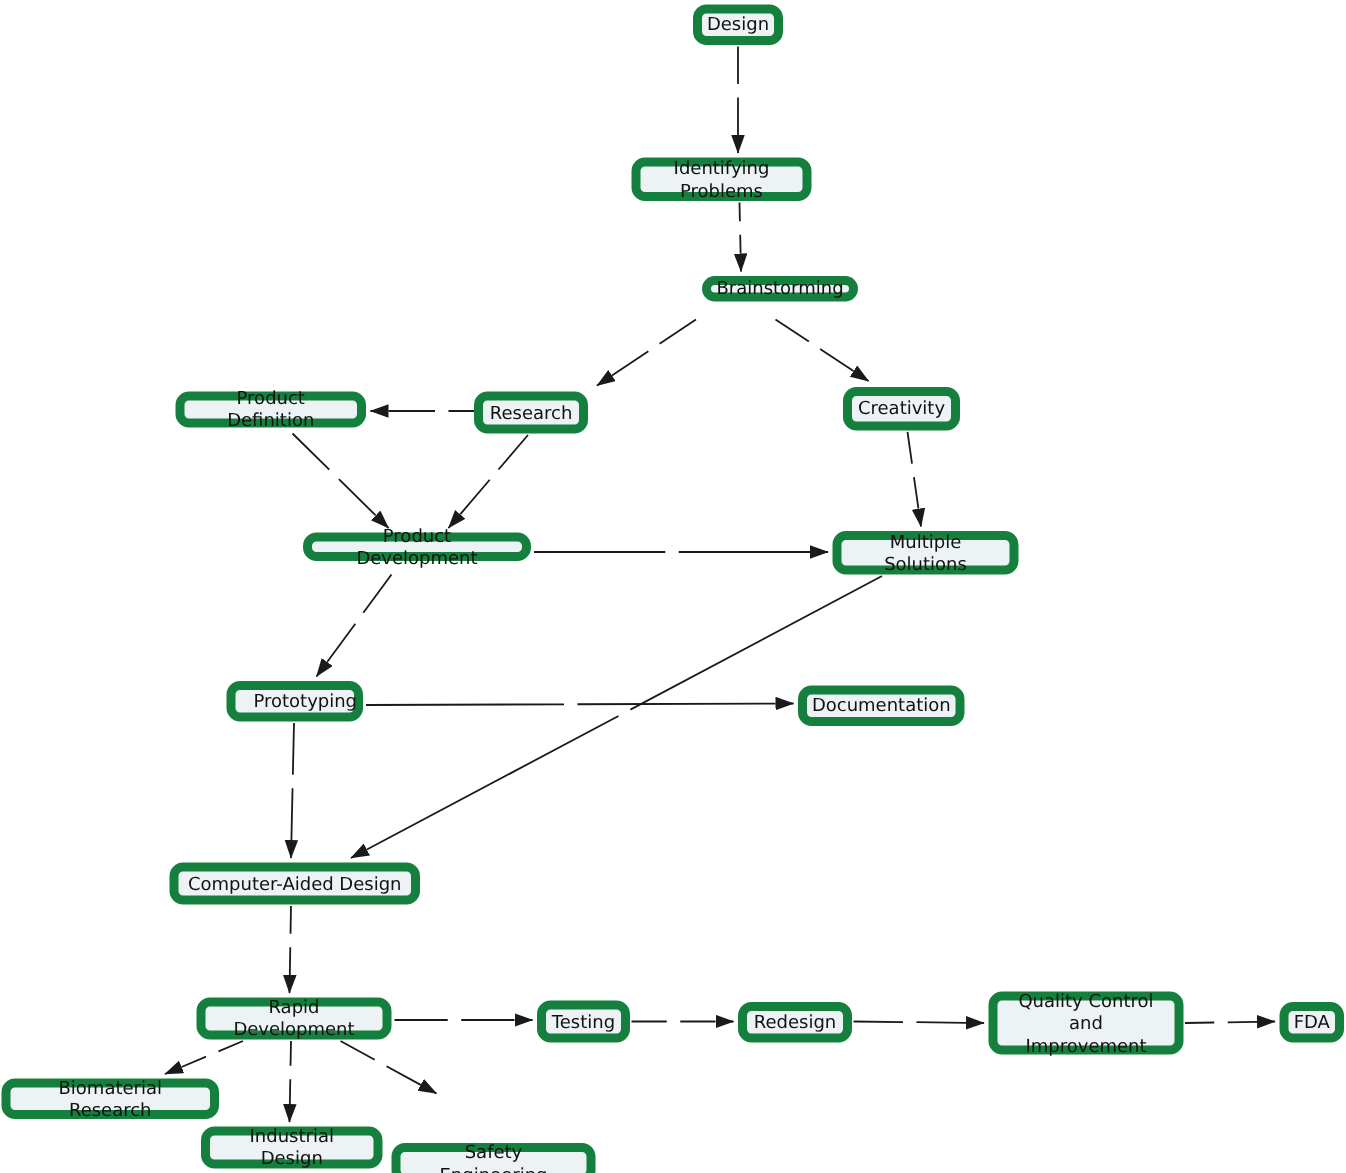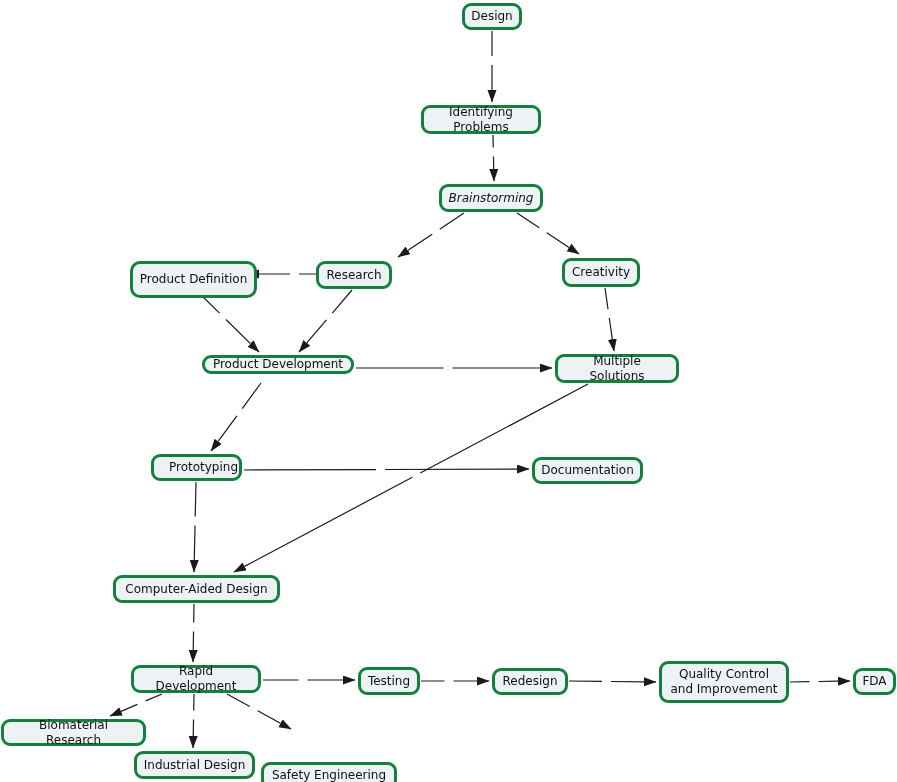--- a/index.html
+++ b/index.html
@@ -19,21 +19,21 @@
     position: absolute;
     left: 0;
     top: 0;
     width: 897px;
     height: 782px;
   }
   .node {
     position: absolute;
     box-sizing: border-box;
     background: #edf2f5;
-    border: 3px solid #15803d;
+    border: 6px solid #15803d;
     border-radius: 9px;
     color: #111111;
     font-size: 12px;
     line-height: 15px;
     display: flex;
     align-items: center;
     justify-content: center;
     text-align: center;
     white-space: pre-line;
     padding: 2px 6px;
@@ -70,22 +70,22 @@
         <line x1="194" y1="694" x2="193" y2="748" stroke="#1a1a1a" stroke-width="1.2" marker-end="url(#arrowhead)" stroke-dasharray="16.504629232781557,9"></line>
         <line x1="227" y1="694" x2="291" y2="729" stroke="#1a1a1a" stroke-width="1.2" marker-end="url(#arrowhead)" stroke-dasharray="25.97259244967377,9"></line>
         <line x1="421" y1="681" x2="489" y2="681" stroke="#1a1a1a" stroke-width="1.2" marker-end="url(#arrowhead)" stroke-dasharray="23.5,9"></line>
         <line x1="569" y1="681" x2="656" y2="682" stroke="#1a1a1a" stroke-width="1.2" marker-end="url(#arrowhead)" stroke-dasharray="33.002873468312416,9"></line>
         <line x1="790" y1="682" x2="850" y2="681" stroke="#1a1a1a" stroke-width="1.2" marker-end="url(#arrowhead)" stroke-dasharray="19.504166377355,9"></line>
       </g>
   </svg>
   <div id="nodes-layer">
       <div class="node" style="left: 462px; top: 3px; width: 60px; height: 27px;"><span>Design</span></div>
       <div class="node" style="left: 421px; top: 105px; width: 120px; height: 29px;"><span>Identifying Problems</span></div>
-      <div class="node" style="left: 439px; top: 184px; width: 104px; height: 28px; font-style: italic;"><span>Brainstorming</span></div>
-      <div class="node" style="left: 130px; top: 261px; width: 127px; height: 37px; border-radius: 10px;"><span>Product Definition</span></div>
+      <div class="node" style="left: 468px; top: 184px; width: 104px; height: 17px;"><span>Brainstorming</span></div>
+      <div class="node" style="left: 117px; top: 261px; width: 127px; height: 24px;"><span>Product Definition</span></div>
       <div class="node" style="left: 316px; top: 261px; width: 76px; height: 28px;"><span>Research</span></div>
       <div class="node" style="left: 562px; top: 258px; width: 78px; height: 29px;"><span>Creativity</span></div>
       <div class="node" style="left: 202px; top: 355px; width: 152px; height: 19px;"><span>Product Development</span></div>
       <div class="node" style="left: 555px; top: 354px; width: 124px; height: 29px;"><span>Multiple Solutions</span></div>
       <div class="node" style="left: 151px; top: 454px; width: 91px; height: 27px; padding-left: 20px;"><span>Prototyping</span></div>
       <div class="node" style="left: 532px; top: 457px; width: 111px; height: 27px;"><span>Documentation</span></div>
       <div class="node" style="left: 113px; top: 575px; width: 167px; height: 28px;"><span>Computer-Aided Design</span></div>
       <div class="node" style="left: 131px; top: 665px; width: 130px; height: 28px;"><span>Rapid Development</span></div>
       <div class="node" style="left: 358px; top: 667px; width: 62px; height: 28px;"><span>Testing</span></div>
       <div class="node" style="left: 492px; top: 668px; width: 76px; height: 27px;"><span>Redesign</span></div>

